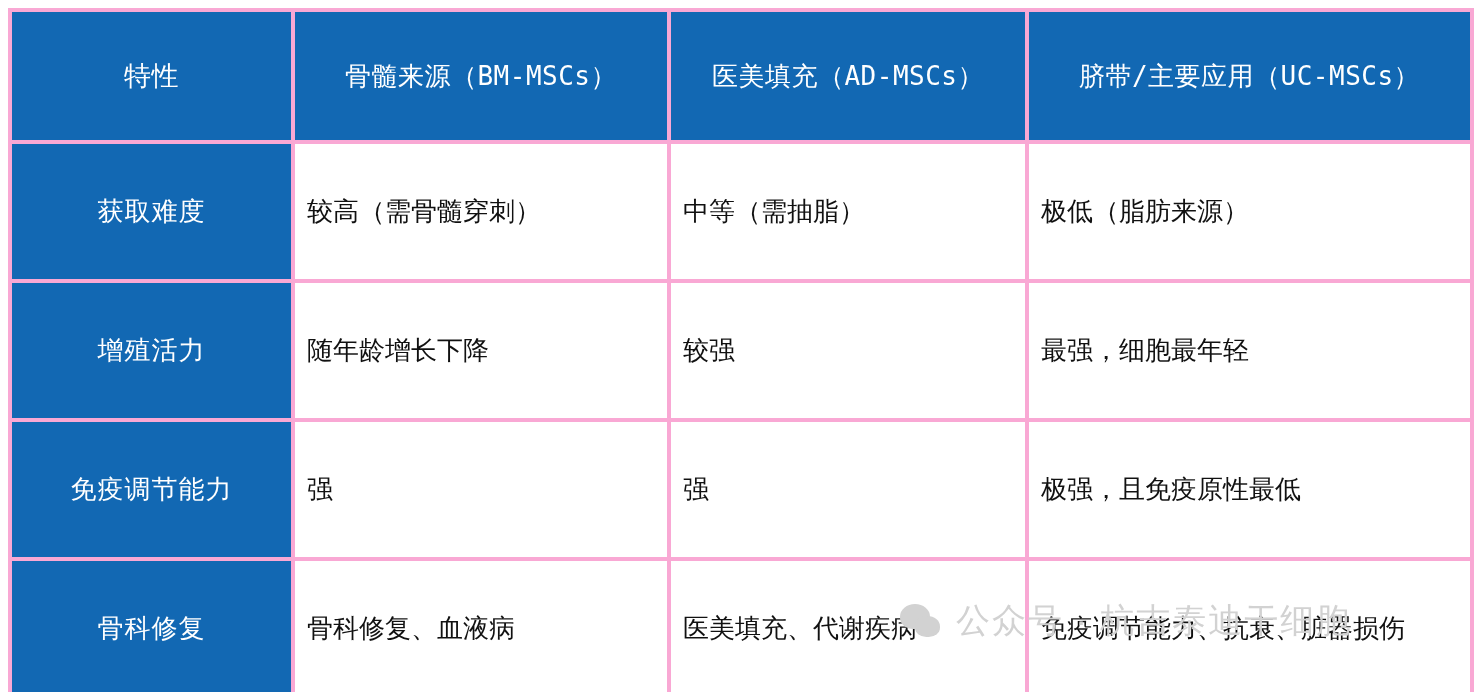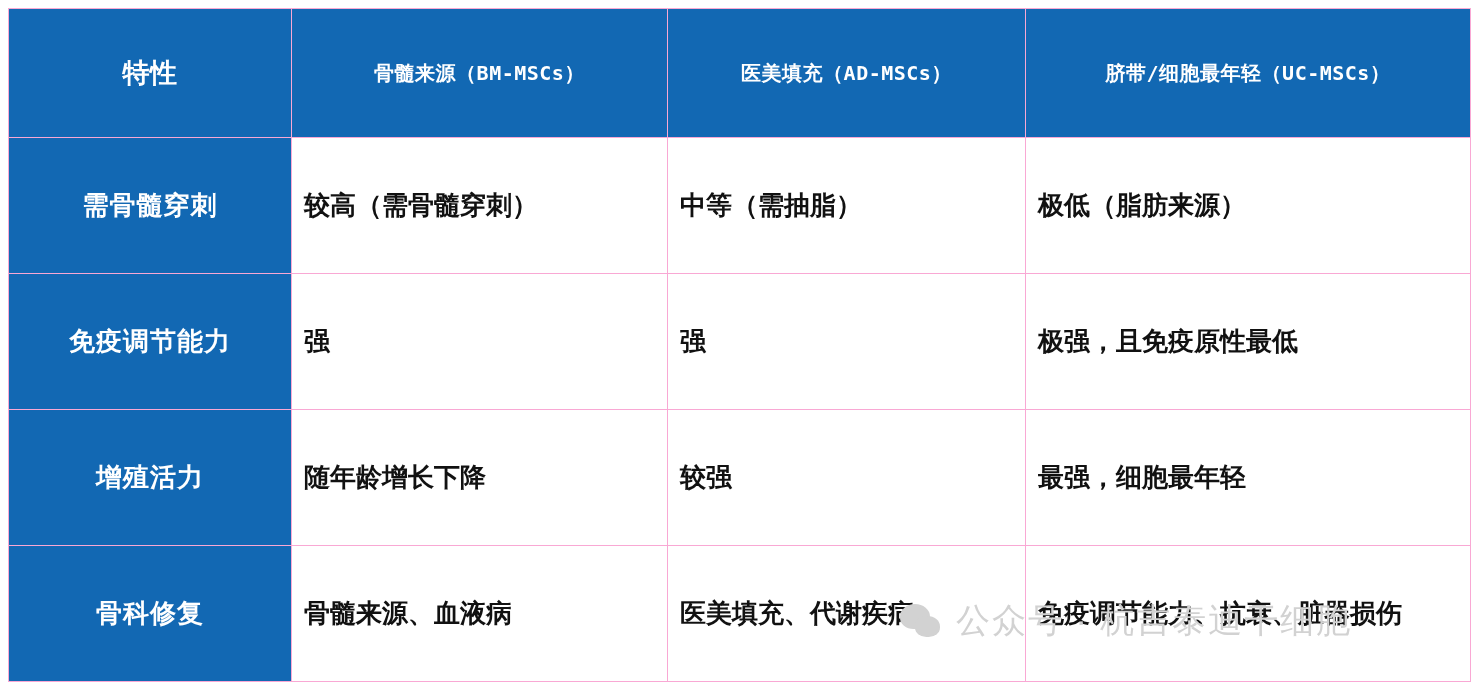--- a/index.html
+++ b/index.html
@@ -20,30 +20,30 @@
     width: 1462px;
     margin: 8px 0 0 8px;
   }
   #comparison-table col.c0 { width: 283px; }
   #comparison-table col.c1 { width: 376px; }
   #comparison-table col.c2 { width: 358px; }
   #comparison-table col.c3 { width: 445px; }
 
   #comparison-table th,
   #comparison-table td {
-    border: 1px solid #f9a8d4;
+    border: 4px solid #f9a8d4;
     vertical-align: middle;
-    font-weight: bold;
+    font-weight: normal;
   }
   thead th {
     background: #1268b3;
     color: #ffffff;
     height: 128px;
     text-align: center;
-    font-size: 20px;
+    font-size: 26px;
     font-family: "DejaVu Sans Mono", monospace;
     letter-spacing: 0.5px;
     padding: 0 10px;
   }
   thead th.feature-head {
     font-size: 27px;
   }
   tbody th.row-header {
     background: #1268b3;
     color: #ffffff;
@@ -117,64 +117,64 @@
     <col class="c0">
       <col class="c1">
       <col class="c2">
       <col class="c3">
   </colgroup>
   <thead>
     <tr>
       <th class="feature-head">特性</th>
       <th>骨髓来源（BM-MSCs）</th>
       <th>医美填充（AD-MSCs）</th>
-      <th>脐带/细胞最年轻（UC-MSCs）</th>
+      <th>脐带/主要应用（UC-MSCs）</th>
     </tr>
   </thead>
   <tbody>
     <tr>
-      <th class="row-header">需骨髓穿刺</th>
+      <th class="row-header">获取难度</th>
       <td>
           <span class="cell-text">较高（需骨髓穿刺）</span>
         </td>
       <td>
           <span class="cell-text">中等（需抽脂）</span>
         </td>
       <td>
           <span class="cell-text">极低（脂肪来源）</span>
+        </td>
+    </tr>
+    <tr>
+      <th class="row-header">增殖活力</th>
+      <td>
+          <span class="cell-text">随年龄增长下降</span>
+        </td>
+      <td>
+          <span class="cell-text">较强</span>
+        </td>
+      <td>
+          <span class="cell-text">最强，细胞最年轻</span>
         </td>
     </tr>
     <tr>
       <th class="row-header">免疫调节能力</th>
       <td>
           <span class="cell-text">强</span>
         </td>
       <td>
           <span class="cell-text">强</span>
         </td>
       <td>
           <span class="cell-text">极强，且免疫原性最低</span>
         </td>
     </tr>
     <tr>
-      <th class="row-header">增殖活力</th>
-      <td>
-          <span class="cell-text">随年龄增长下降</span>
-        </td>
-      <td>
-          <span class="cell-text">较强</span>
-        </td>
-      <td>
-          <span class="cell-text">最强，细胞最年轻</span>
-        </td>
-    </tr>
-    <tr>
       <th class="row-header">骨科修复</th>
       <td>
-          <span class="cell-text">骨髓来源、血液病</span>
+          <span class="cell-text">骨科修复、血液病</span>
         </td>
       <td>
           <span class="cell-text">医美填充、代谢疾病</span>
         </td>
       <td>
           <span class="cell-text">免疫调节能力、抗衰、脏器损伤</span>
         </td>
     </tr>
   </tbody>
 </table>

